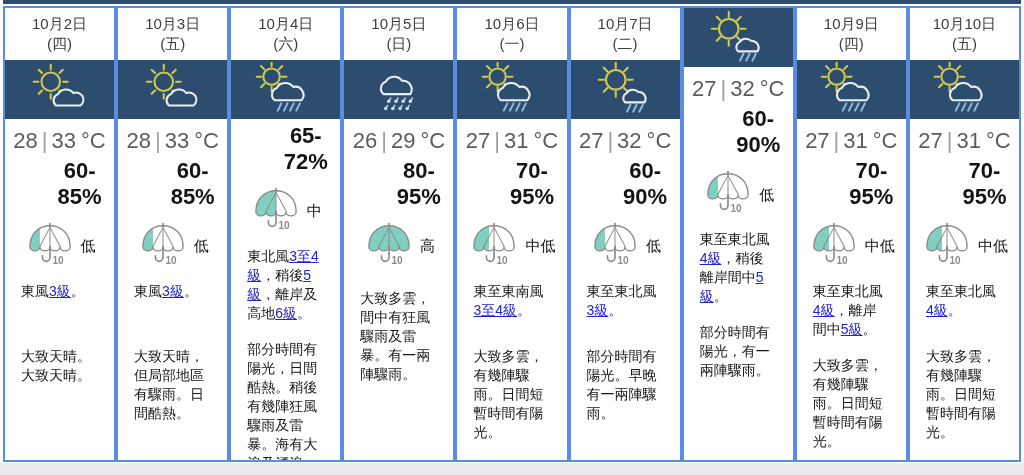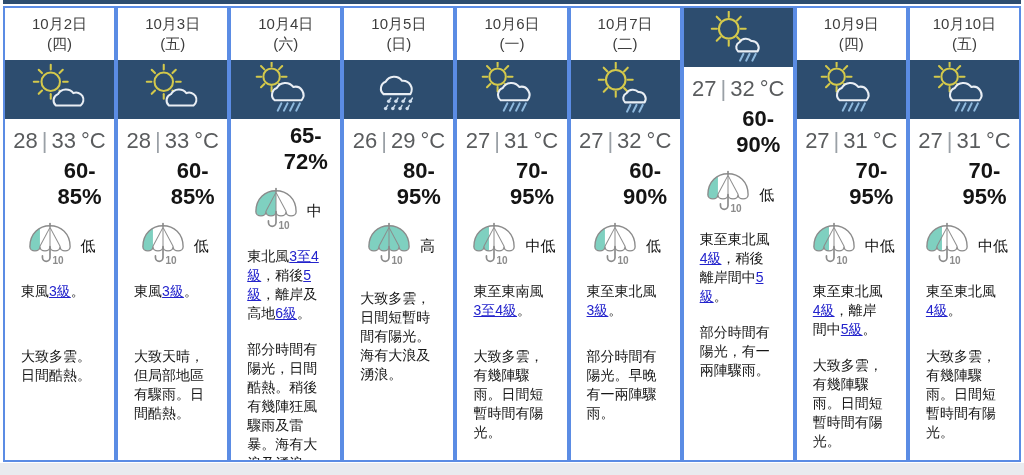--- a/index.html
+++ b/index.html
@@ -79,21 +79,21 @@
     <line x1="31" y1="6" x2="31" y2="28.5" stroke="#8b8b8b" stroke-width="1.2"></line>
     <line x1="31" y1="6" x2="43" y2="28.5" stroke="#8b8b8b" stroke-width="1.2"></line>
     <path d="M31 4 C44 4 55 13 55 29 A6 5 0 0 1 43 29 A6 5 0 0 1 31 29 A6 5 0 0 1 19 29 A6 5 0 0 1 7 29 C7 13 18 4 31 4 Z" fill="none" stroke="#8b8b8b" stroke-width="1.6" stroke-linejoin="round"></path>
     <path d="M31 29 V42 A4.5 4.5 0 0 1 22 42 L22 40" fill="none" stroke="#8b8b8b" stroke-width="2" stroke-linecap="round"></path>
     <text x="34" y="50" font-size="12" font-weight="bold" fill="#8b8b8b" font-family="Liberation Sans, sans-serif">10</text>
               </svg></span>
         <span class="psr-label">低</span>
       </div>
       <div class="text">
         <p class="wind">東風<a class="wind-link">3級</a>。</p>
-        <p class="desc">大致多雲。日間酷熱。</p>
+        <p class="desc">大致天晴。大致天晴。</p>
       </div>
     </div>
   </div>
 
   <div class="col">
     <div class="top-sliver"></div>
     <div class="card">
       <div class="date">
         <div>10月3日</div>
         <div>(五)</div>
@@ -251,21 +251,21 @@
     <line x1="31" y1="6" x2="19" y2="28.5" stroke="#8b8b8b" stroke-width="1.2"></line>
     <line x1="31" y1="6" x2="31" y2="28.5" stroke="#8b8b8b" stroke-width="1.2"></line>
     <line x1="31" y1="6" x2="43" y2="28.5" stroke="#8b8b8b" stroke-width="1.2"></line>
     <path d="M31 4 C44 4 55 13 55 29 A6 5 0 0 1 43 29 A6 5 0 0 1 31 29 A6 5 0 0 1 19 29 A6 5 0 0 1 7 29 C7 13 18 4 31 4 Z" fill="none" stroke="#8b8b8b" stroke-width="1.6" stroke-linejoin="round"></path>
     <path d="M31 29 V42 A4.5 4.5 0 0 1 22 42 L22 40" fill="none" stroke="#8b8b8b" stroke-width="2" stroke-linecap="round"></path>
     <text x="34" y="50" font-size="12" font-weight="bold" fill="#8b8b8b" font-family="Liberation Sans, sans-serif">10</text>
               </svg></span>
         <span class="psr-label">高</span>
       </div>
       <div class="text">
-        <p class="desc">大致多雲，日間短暫時間有陽光。海有大浪及湧浪。</p>
+        <p class="desc">大致多雲，間中有狂風驟雨及雷暴。有一兩陣驟雨。</p>
       </div>
     </div>
   </div>
 
   <div class="col">
     <div class="top-sliver"></div>
     <div class="card">
       <div class="date">
         <div>10月6日</div>
         <div>(一)</div>

